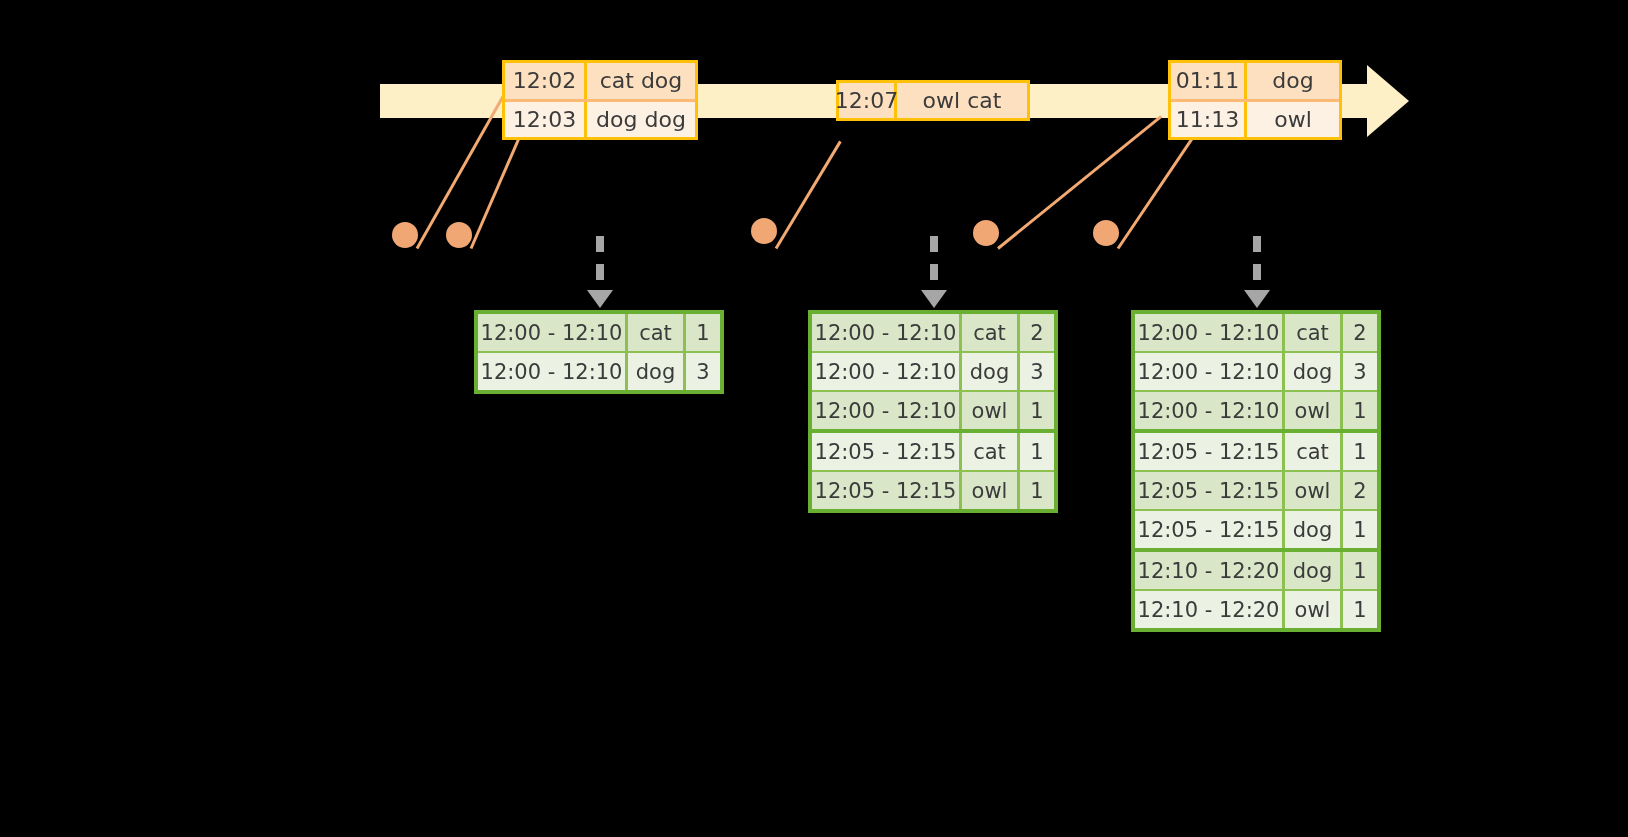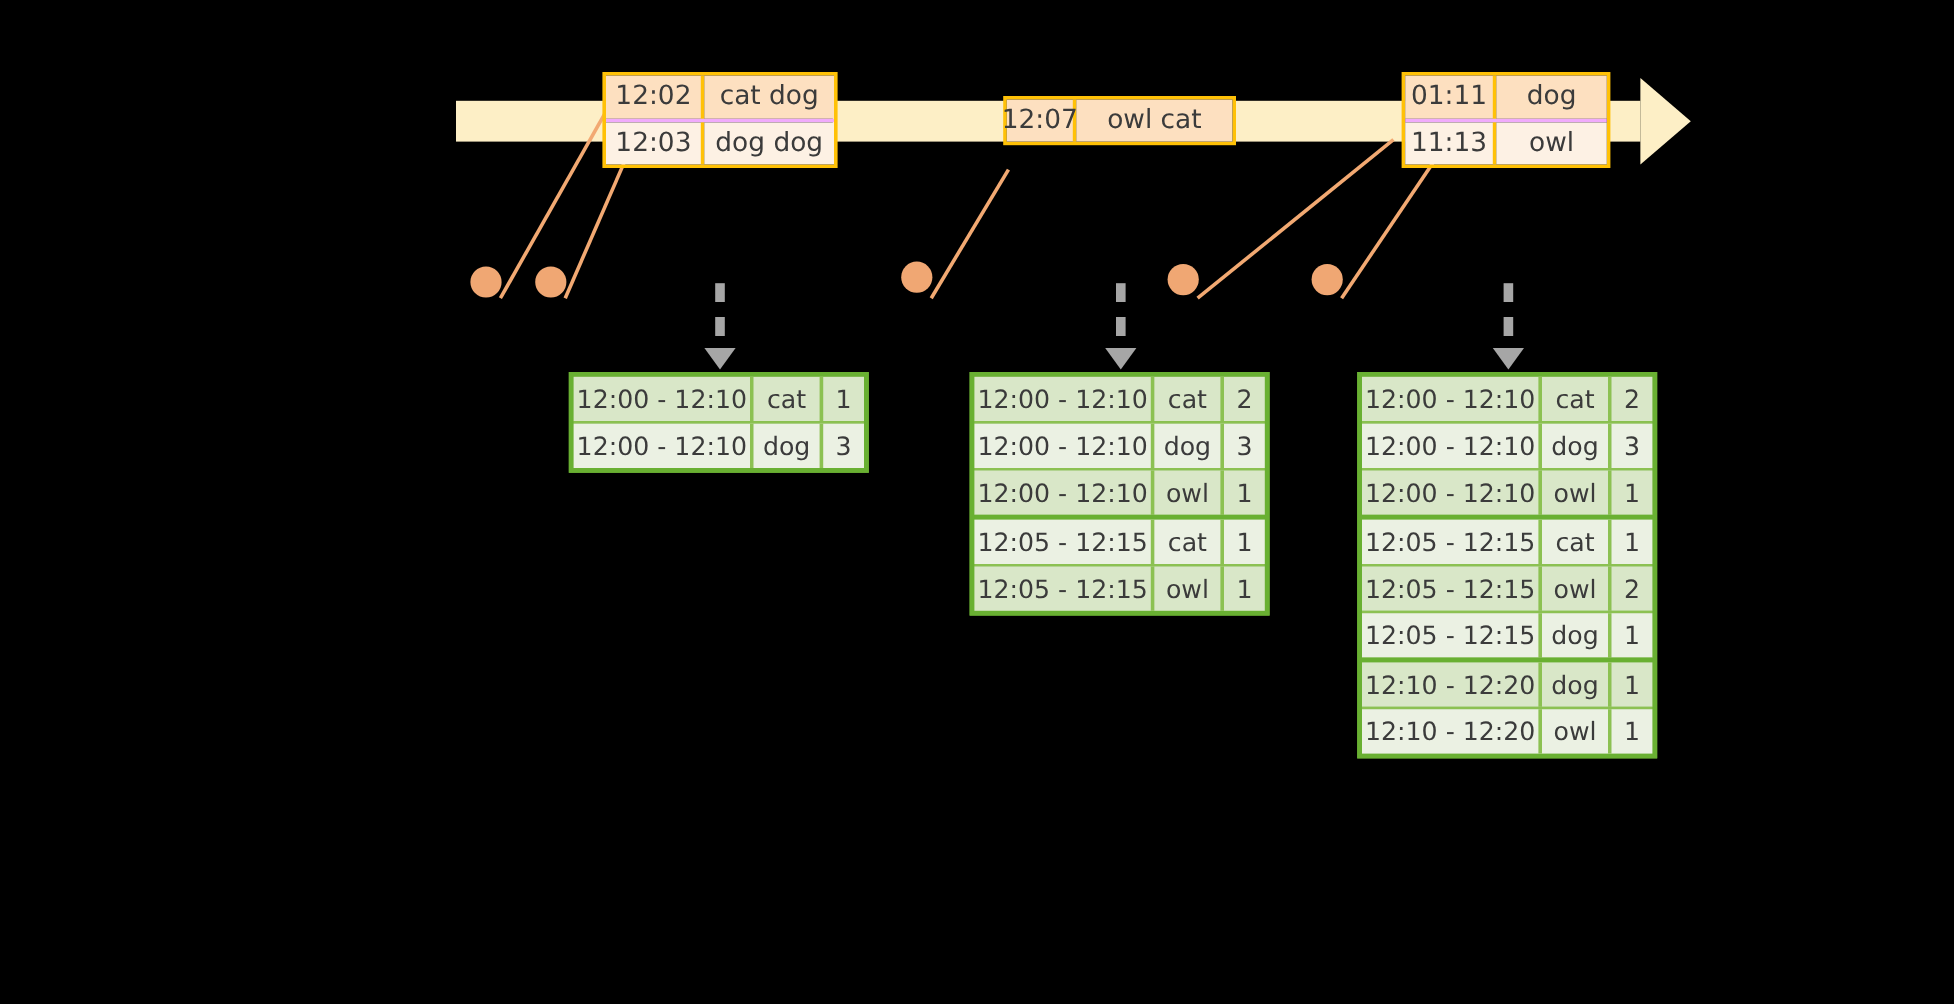--- a/index.html
+++ b/index.html
@@ -9,21 +9,21 @@
 
   
   .tl-bar{position:absolute;background:#FDEFC6;}
   .tl-head{position:absolute;width:0;height:0;border-top:36px solid transparent;
            border-bottom:36px solid transparent;border-left:42px solid #FDEFC6;}
 
   
   .ebox{position:absolute;border:3px solid #FFC107;box-sizing:border-box;
         display:flex;flex-direction:column;}
   .erow{display:flex;flex:1;}
-  .erow + .erow{border-top:3px solid #f0abfc;}
+  .erow + .erow{border-top:3px solid #fdba74;}
   .ecell{display:flex;align-items:center;justify-content:center;
          font-size:22px;color:#3b3b3b;box-sizing:border-box;}
   .ecell.time{border-right:3px solid #FFC107;}
   .r0 .ecell{background:#FDE0C0;}
   .r1 .ecell{background:#FDF1E4;}
 
   
   .conn{position:absolute;transform-origin:0 50%;height:3px;background:#F2A972;}
   .dot{position:absolute;width:26px;height:26px;border-radius:50%;background:#F0A773;}
 

